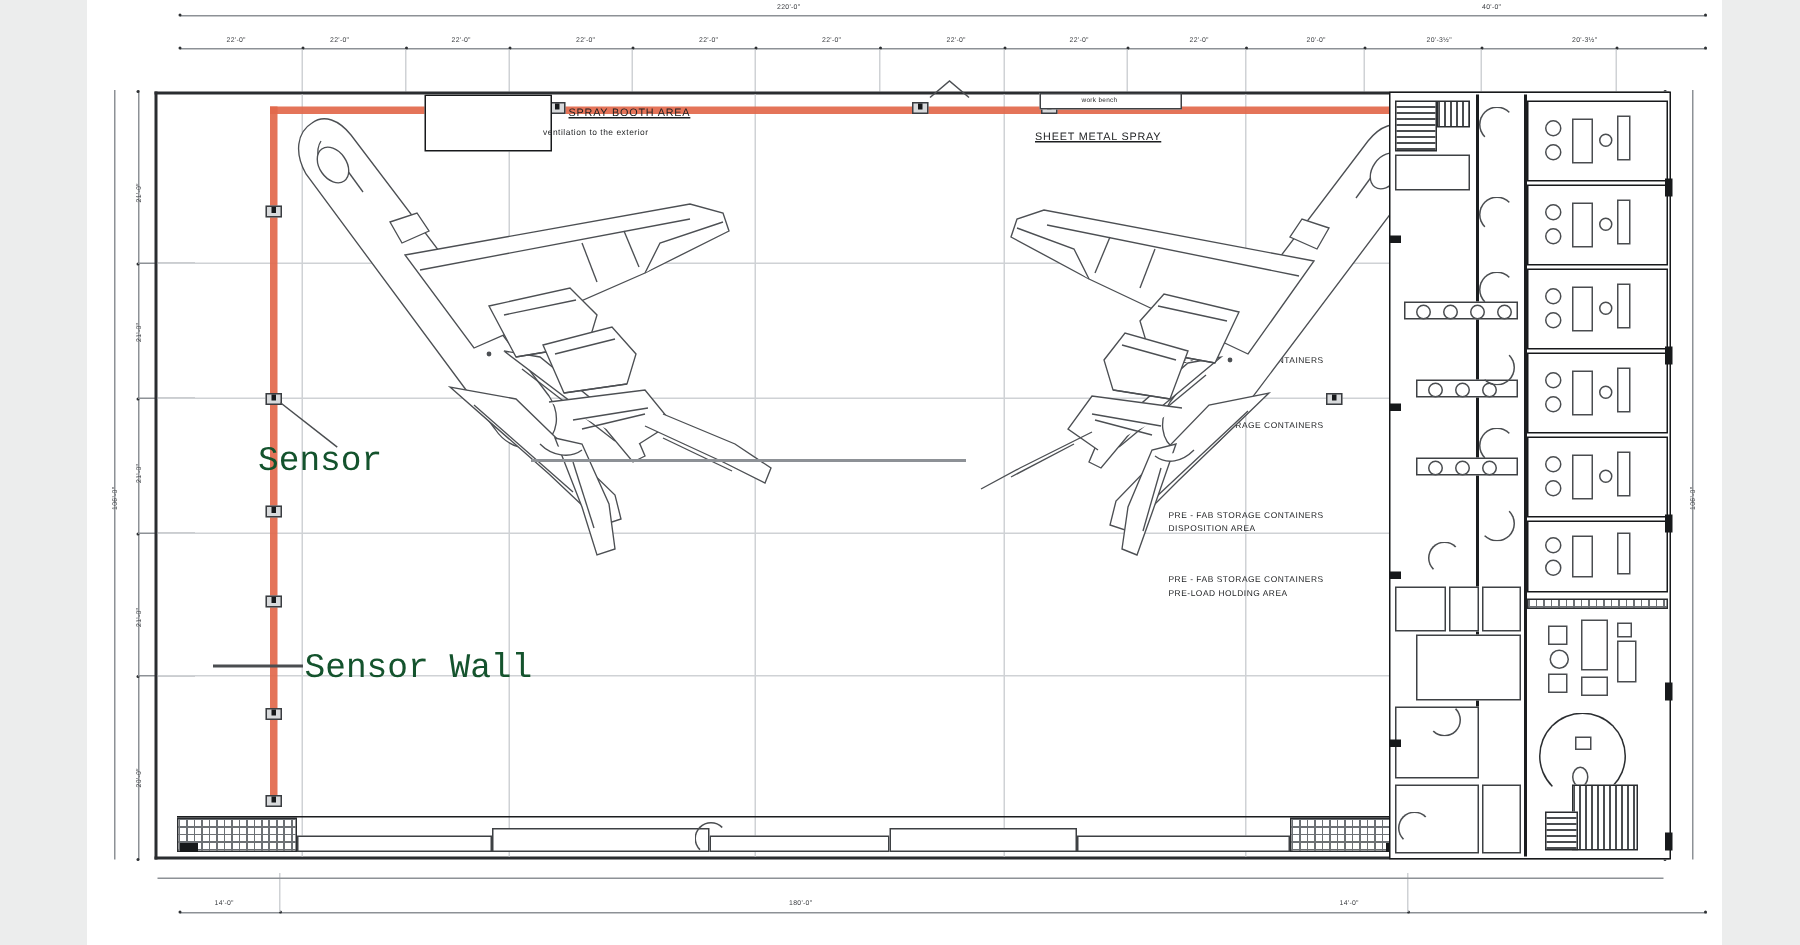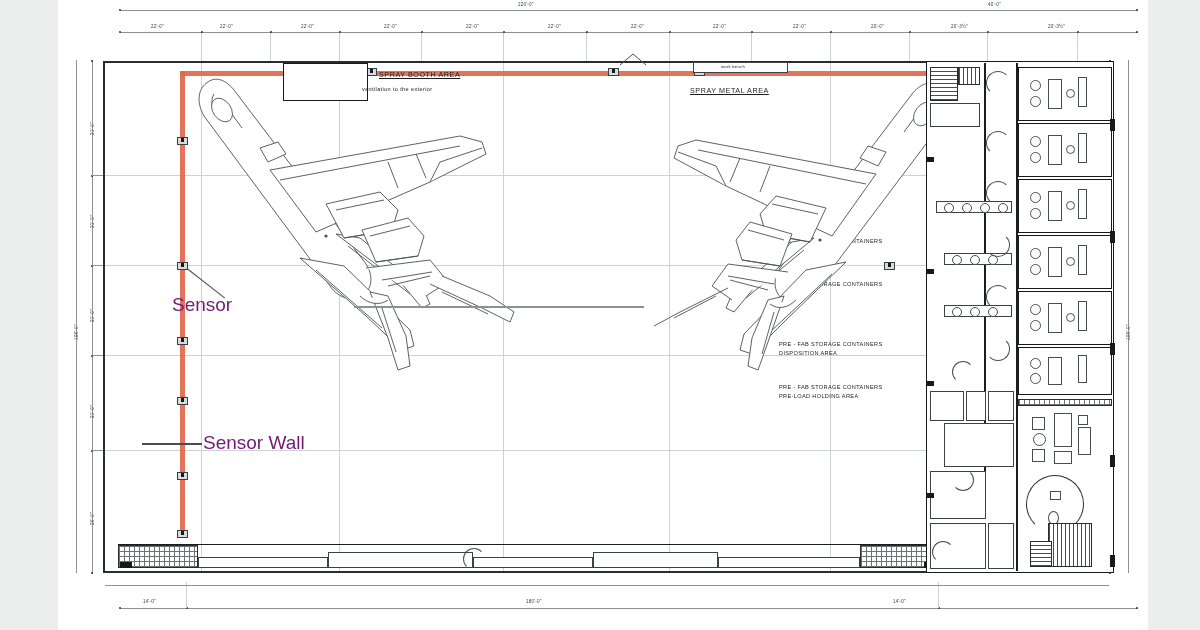--- a/index.html
+++ b/index.html
@@ -48,23 +48,23 @@
     font-family:"Liberation Sans", sans-serif;
     font-size:7.2px;letter-spacing:.55px;
   }
   .cad.u{text-decoration:underline;}
   .cad.sm{font-size:5.6px;letter-spacing:.35px;}
   .cad.tiny{font-size:4.3px;letter-spacing:.2px;}
   .cad.vert{transform:rotate(-90deg);transform-origin:left top;}
 
   
   .anno{
-    position:absolute;color:#701a75;white-space:nowrap;
-    font-family:Liberation Sans, sans-serif;
-    font-size:19px;
+    position:absolute;color:#14532d;white-space:nowrap;
+    font-family:Liberation Mono, monospace;
+    font-size:23px;
   }
   .leader{position:absolute;background:#4a4d50;height:1px;transform-origin:left center;}
 
   
   .plane{position:absolute;}
   .plane svg{display:block;overflow:visible;}
   .plane path,.plane polygon,.plane line,.plane ellipse,.plane polyline{
     fill:#ffffff;stroke:#4c4f53;stroke-width:.9;vector-effect:non-scaling-stroke;
   }
   .plane .nofill{fill:none;}
@@ -276,21 +276,21 @@
         </div>
     </div>
 
     <div class="rm" style="left:225px;top:63px;width:85px;height:38px;"></div>
 
     <div class="rmthin" style="left:635px;top:62px;width:95px;height:11px;"></div>
 
     <div>
       <div class="cad u" style="left:321px;top:70px;">SPRAY BOOTH AREA</div>
       <div class="cad sm" style="left:304px;top:86px;">ventilation to the exterior</div>
-      <div class="cad u" style="left:632px;top:86px;">SPRAY METAL AREA</div>
+      <div class="cad u" style="left:632px;top:86px;">SHEET METAL SPRAY</div>
       <div class="cad tiny" style="left:663px;top:64px;">work bench</div>
     </div>
 
     <div>
       <div>
         <div class="cad sm" style="left:721px;top:179px;">PRE - FAB STORAGE CONTAINERS</div>
         <div class="cad sm" style="left:721px;top:188px;">GSE</div>
       </div>
       <div>
         <div class="cad sm" style="left:721px;top:238px;">PRE - FAB STORAGE CONTAINERS</div>

